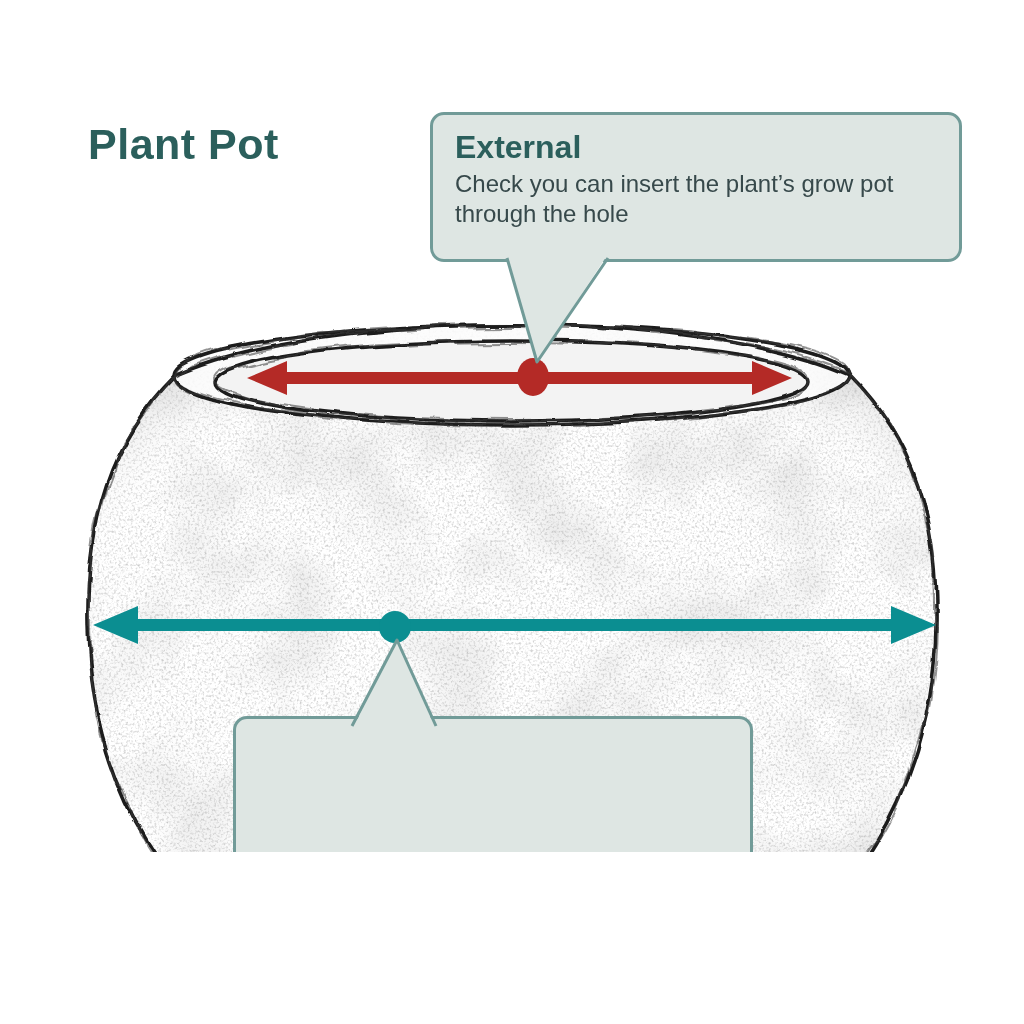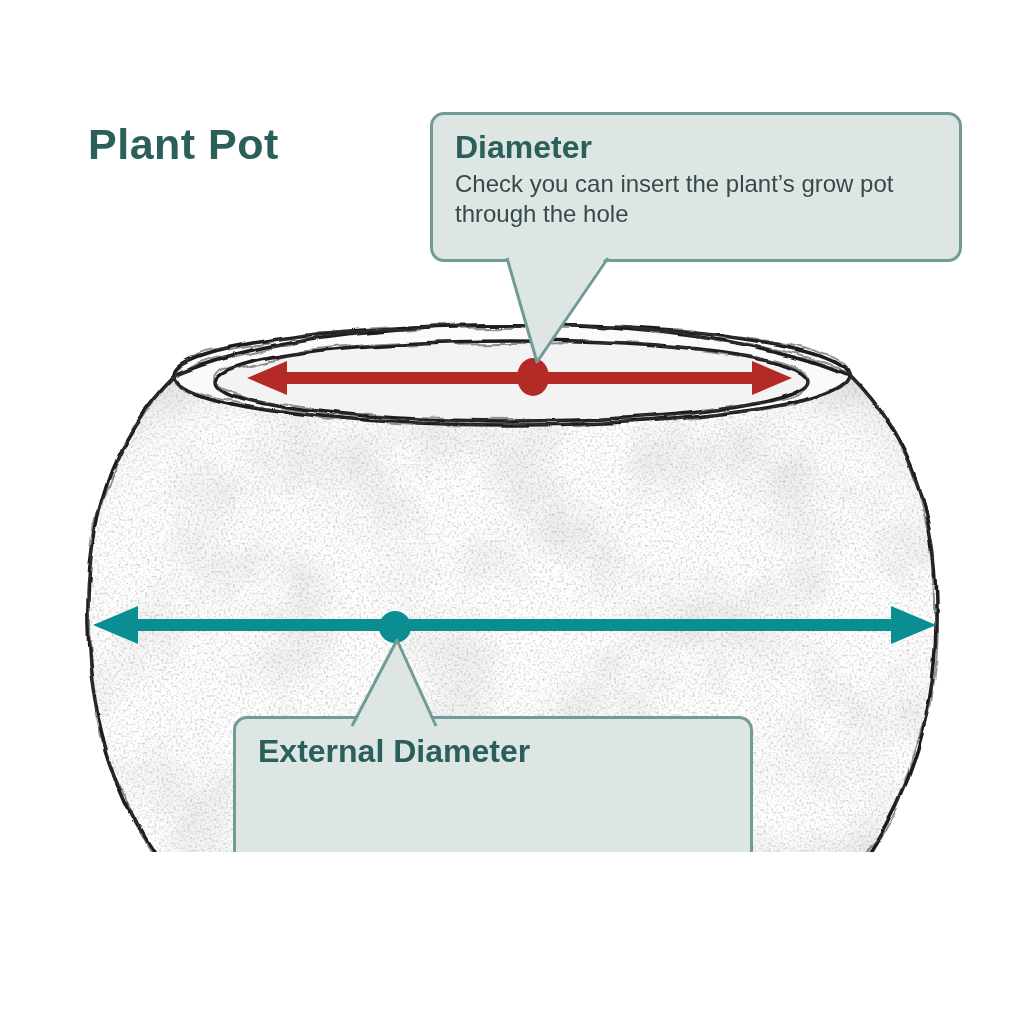--- a/index.html
+++ b/index.html
@@ -109,26 +109,25 @@
 
     <polygon points="93,625 138,606 138,619 891,619 891,606 936,625 891,644 891,631 138,631 138,644" fill="#0b8e91"></polygon>
     <circle cx="395" cy="627" r="16" fill="#0b8e91"></circle>
   </svg>
 
   <div class="page-title">
     <div>Plant Pot</div>
   </div>
 
   <div class="callout" id="callout-opening">
-    <div class="heading">Diameter</div>
+    <div class="heading">External</div>
     <div class="body-text">Check you can insert the plant’s grow pot through the hole</div>
   </div>
 
   <div class="callout" id="callout-diameter">
-    <div class="heading">External Diameter</div>
   </div>
 
   <svg id="tails-svg" class="layer" width="1024" height="1024" viewBox="0 0 1024 1024">
     <polygon points="507,254 608,254 537,362" fill="#dee6e3"></polygon>
     <path d="M 507 258 L 537 362 L 608 258" fill="none" stroke-width="3" stroke-linejoin="round" stroke="#719b98"></path>
     <polygon points="352,730 436,730 397,640" fill="#dee6e3"></polygon>
     <path d="M 352 726 L 397 640 L 436 726" fill="none" stroke-width="3" stroke-linejoin="round" stroke="#719b98"></path>
   </svg>
 
 </div>

